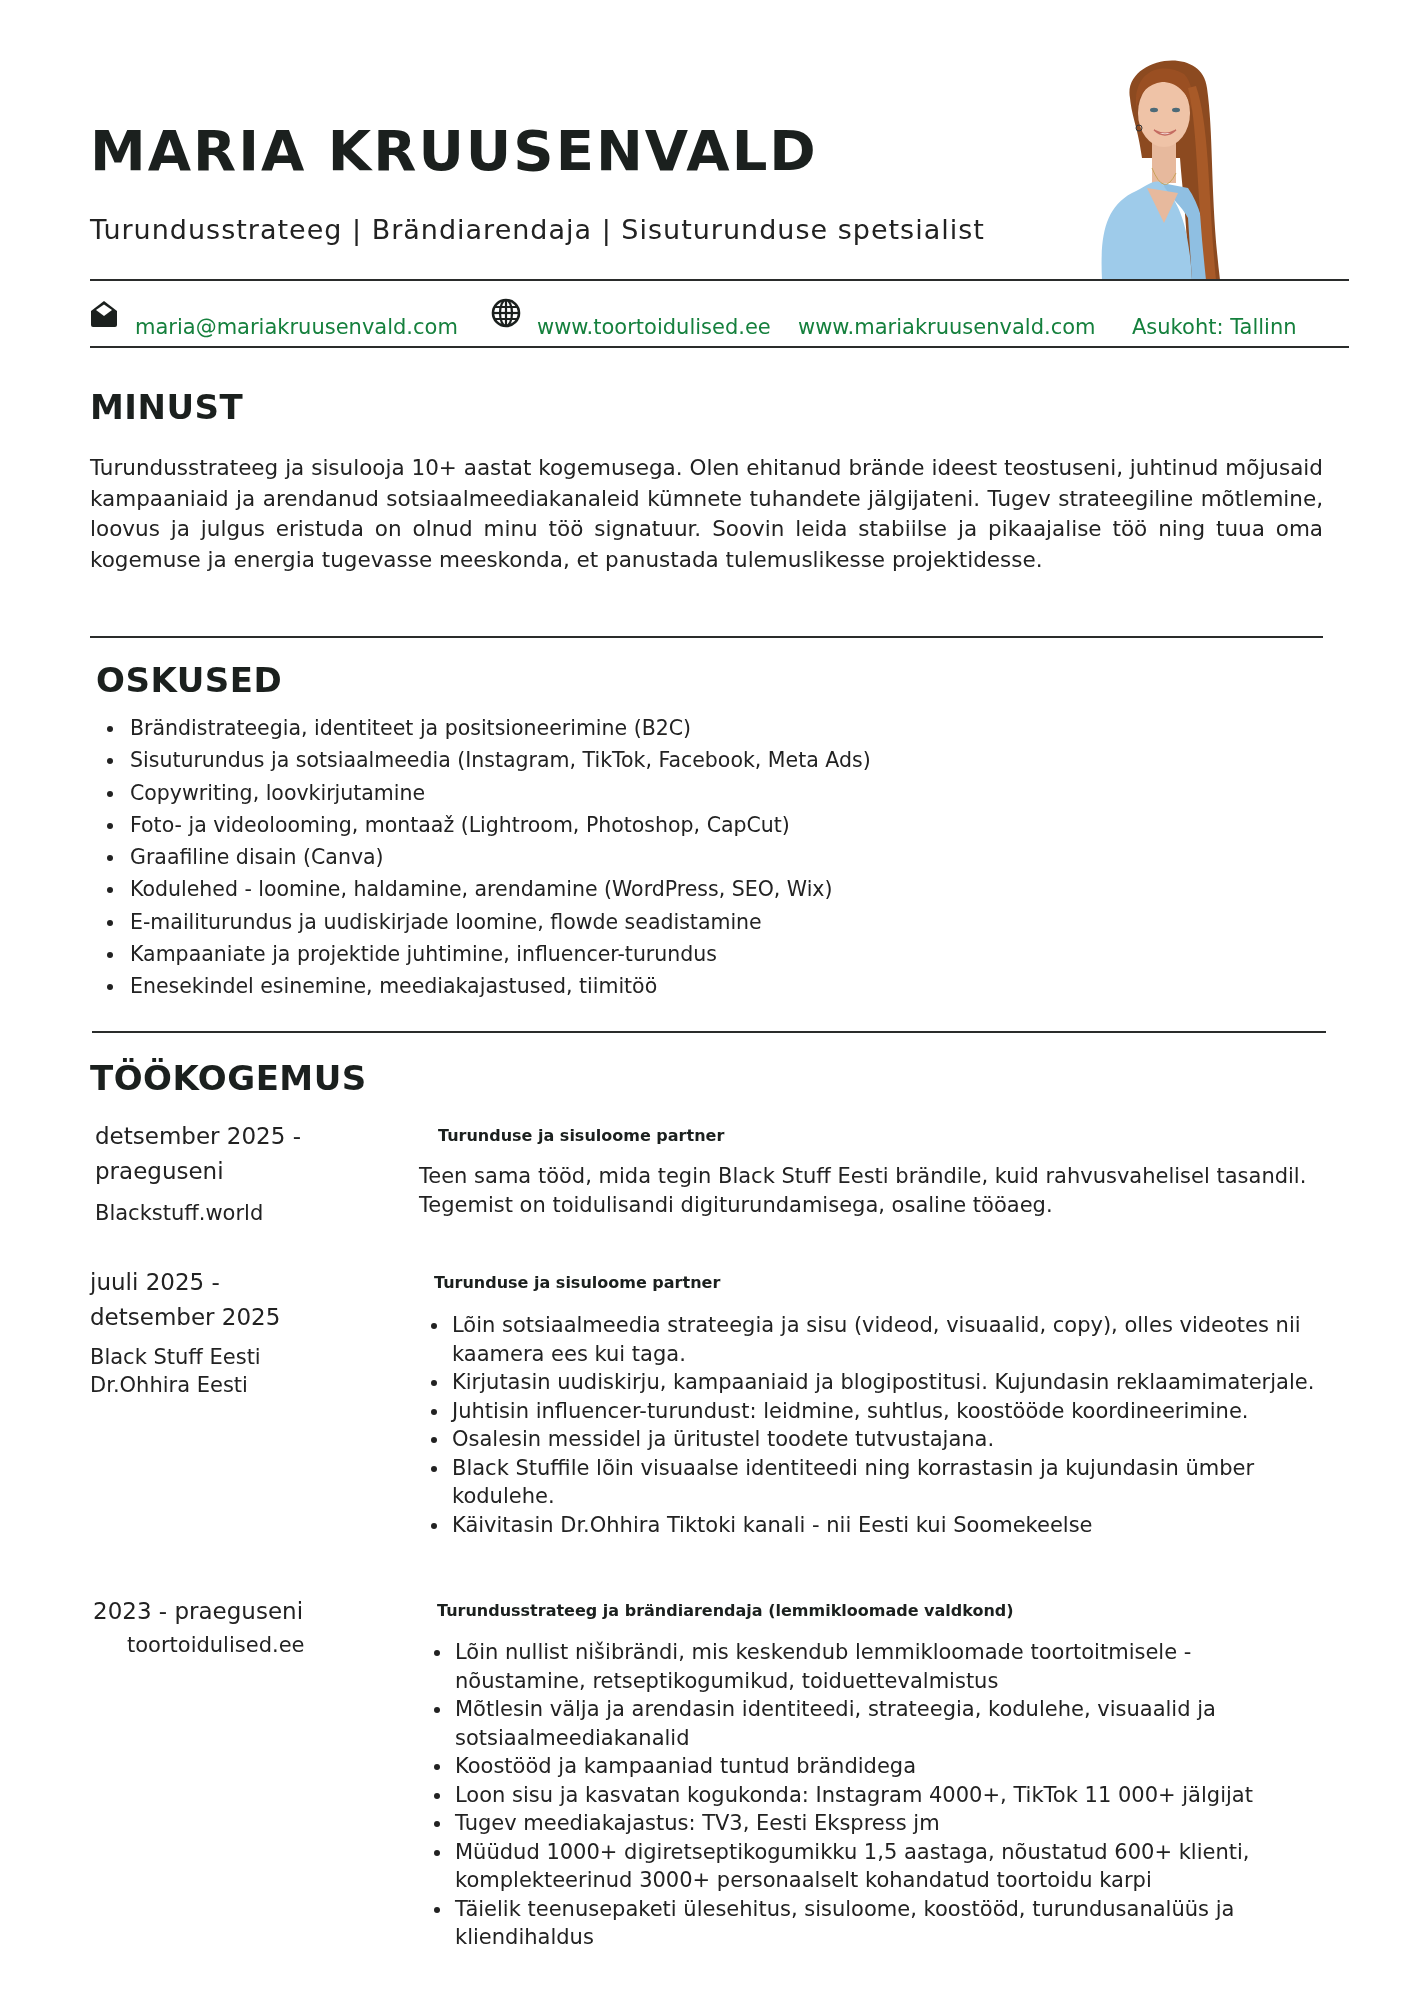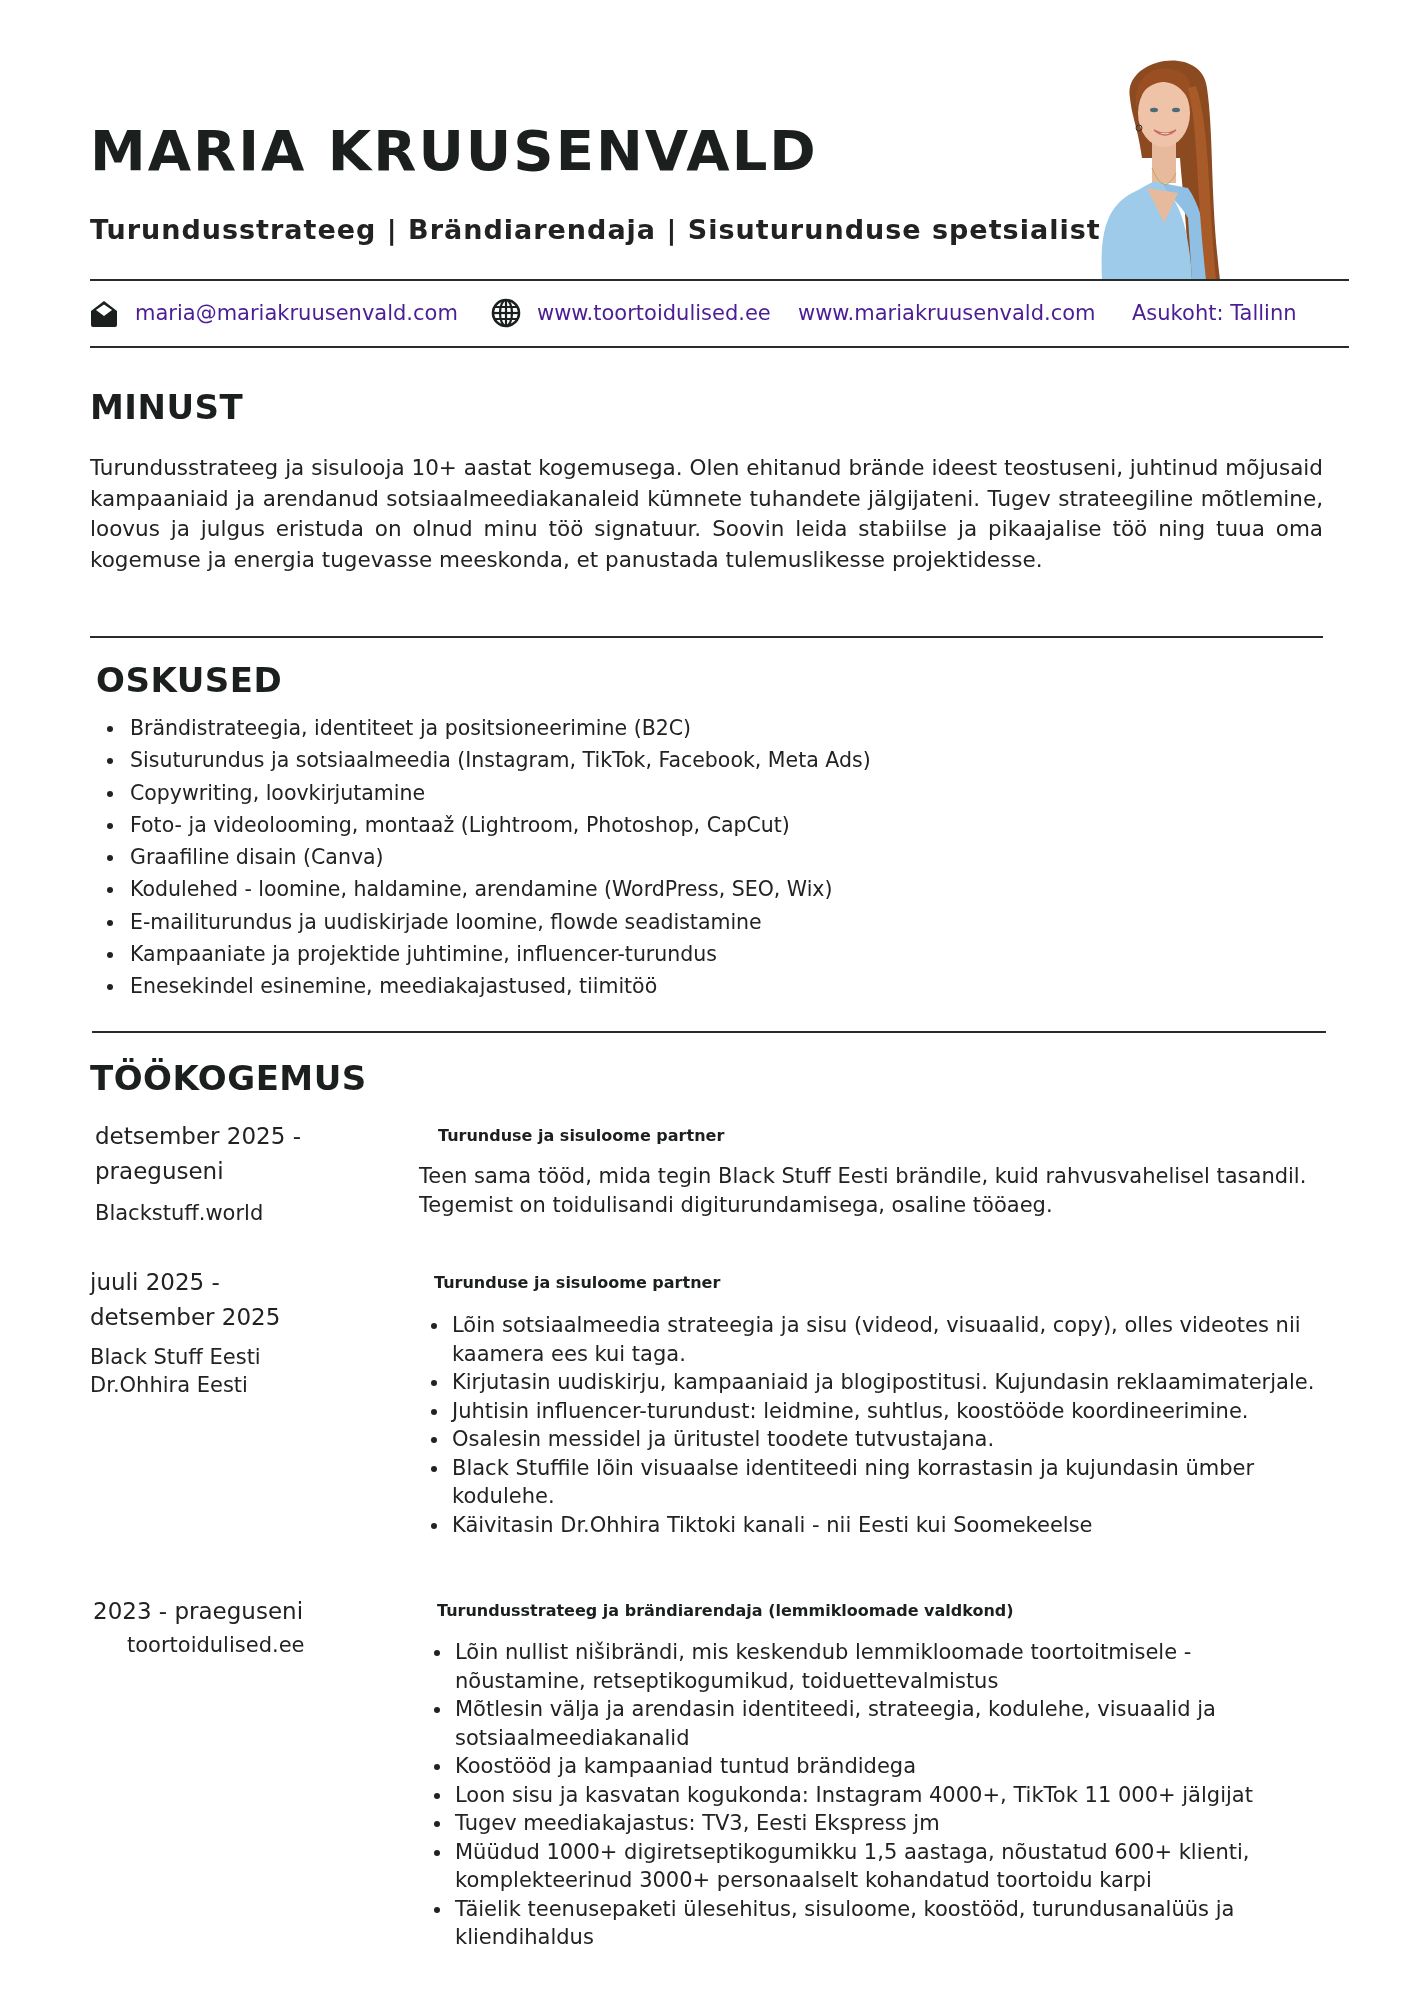--- a/index.html
+++ b/index.html
@@ -2,24 +2,24 @@
 <html><head>
 <meta charset="utf-8">
 <style>
   html, body { margin:0; padding:0; background:#ffffff; }
   body { width:1414px; height:2000px; position:relative; overflow:hidden;
          font-family:"DejaVu Sans", sans-serif; color:#1d1f1e; }
   .abs { position:absolute; }
   .name { left:90px; top:118px; font-size:56px; font-weight:bold; letter-spacing:2px;
           color:#1b201e; white-space:nowrap; line-height:66px; }
   .subtitle { left:90px; top:212px; font-size:27px; letter-spacing:1px; color:#222;
-              white-space:nowrap; line-height:36px; font-weight:700; }
+              white-space:nowrap; line-height:36px; font-weight:400; }
   .photo { left:1092px; top:48px; width:160px; height:232px; overflow:hidden; }
   .hline { height:2px; background:#2a2c2b; }
-  .contact { top:298px; font-size:21px; color:#4c1d95; white-space:nowrap; line-height:30px; }
+  .contact { top:312px; font-size:21px; color:#15803d; white-space:nowrap; line-height:30px; }
   .icon { top:298px; width:28px; height:30px; }
   .sec-title { font-size:34px; font-weight:bold; color:#1b201e; line-height:44px; letter-spacing:0.5px; }
   .about { left:90px; top:453px; width:1233px; font-size:21.5px; line-height:30.5px;
            text-align:justify; color:#222; }
   .skills { left:94px; top:712px; margin:0; padding:0 0 0 32px; font-size:20.5px; line-height:32.3px; color:#222; }
   .skills li { padding-left:4px; }
   .date { font-size:23px; line-height:35px; color:#222; }
   .company { font-size:21px; line-height:28px; color:#222; }
   .role { font-size:16px; font-weight:bold; line-height:32px; color:#1b201e; white-space:nowrap;margin-left:16px; }
   .desc { font-size:21px; line-height:29px; color:#222; }

